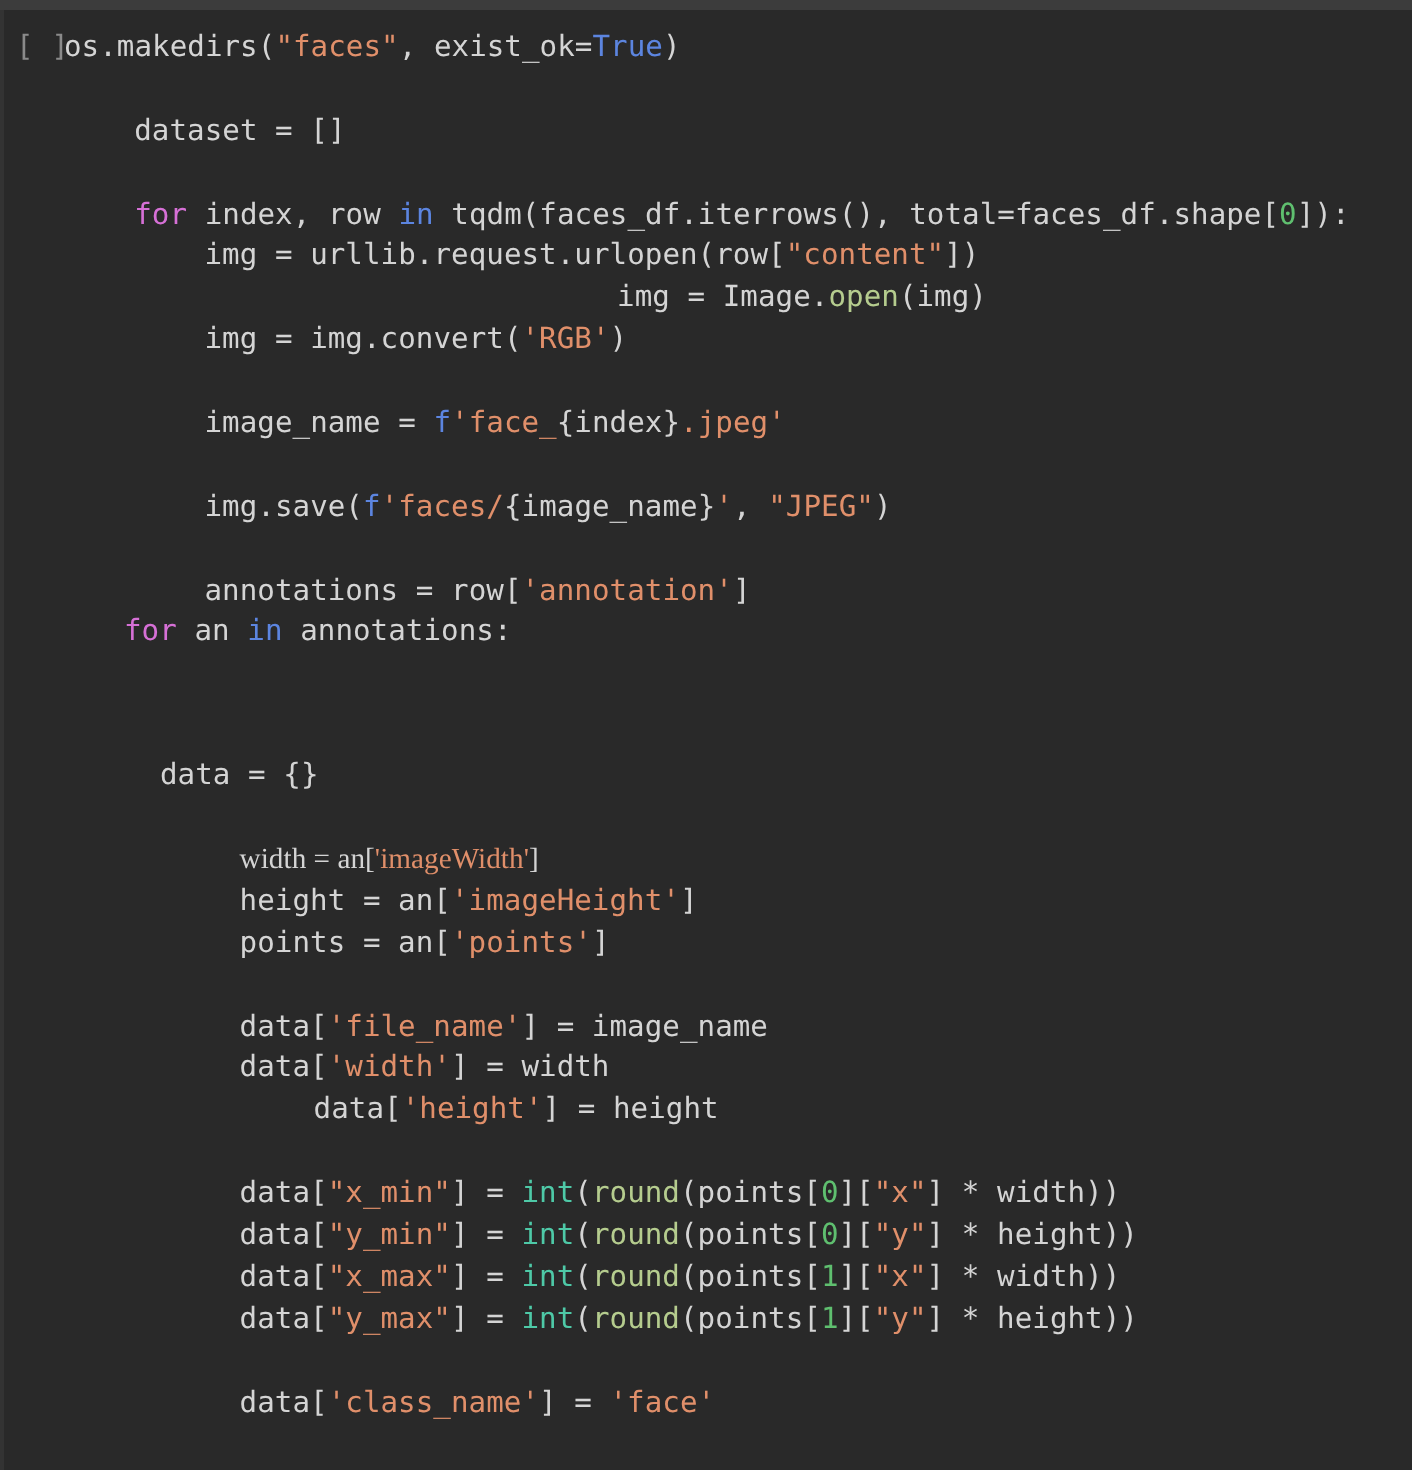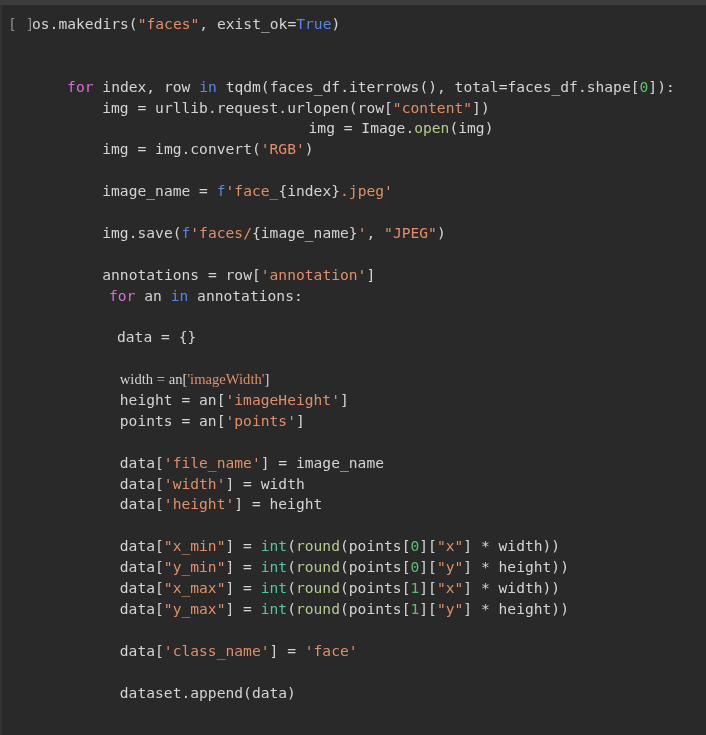--- a/index.html
+++ b/index.html
@@ -85,42 +85,43 @@
 <div id="cell">
 
   <div id="top-bar"></div>
   <div id="left-rail"></div>
 
   <div class="run-gutter">[ ]</div>
 
   <div id="code-area">
       <div class="line" style="padding-left: 32px;"><span class="t-plain">os.makedirs(</span><span class="t-str">"faces"</span><span class="t-plain">, exist_ok=</span><span class="t-op-kw">True</span><span class="t-plain">)</span></div>
       <div class="line" style="padding-left: 32px;">&nbsp;</div>
+      <div class="line" style="padding-left: 67.12px;"><span class="t-plain">dataset = []</span></div>
       <div class="line" style="padding-left: 32px;">&nbsp;</div>
       <div class="line" style="padding-left: 67.12px;"><span class="t-kw">for</span><span class="t-plain"> index, row </span><span class="t-op-kw">in</span><span class="t-plain"> tqdm(faces_df.iterrows(), total=faces_df.shape[</span><span class="t-num">0</span><span class="t-plain">]):</span></div>
       <div class="line" style="padding-left: 102.24px;"><span class="t-plain">img = urllib.request.urlopen(row[</span><span class="t-str">"content"</span><span class="t-plain">])</span></div>
       <div class="line" style="padding-left: 96px; text-align: center;"><span class="t-plain">img = Image.</span><span class="t-fn">open</span><span class="t-plain">(img)</span></div>
       <div class="line" style="padding-left: 102.24px;"><span class="t-plain">img = img.convert(</span><span class="t-str">'RGB'</span><span class="t-plain">)</span></div>
       <div class="line" style="padding-left: 32px;">&nbsp;</div>
       <div class="line" style="padding-left: 102.24px;"><span class="t-plain">image_name = </span><span class="t-op-kw">f</span><span class="t-str">'face_</span><span class="t-plain">{index}</span><span class="t-str">.jpeg'</span></div>
       <div class="line" style="padding-left: 32px;">&nbsp;</div>
       <div class="line" style="padding-left: 102.24px;"><span class="t-plain">img.save(</span><span class="t-op-kw">f</span><span class="t-str">'faces/</span><span class="t-plain">{image_name}</span><span class="t-str">'</span><span class="t-plain">, </span><span class="t-str">"JPEG"</span><span class="t-plain">)</span></div>
       <div class="line" style="padding-left: 32px;">&nbsp;</div>
       <div class="line" style="padding-left: 102.24px;"><span class="t-plain">annotations = row[</span><span class="t-str">'annotation'</span><span class="t-plain">]</span></div>
-      <div class="line" style="padding-left: 109px;"><span class="t-kw">for</span><span class="t-plain"> an </span><span class="t-op-kw">in</span><span class="t-plain"> annotations:</span></div>
+      <div class="line" style="padding-left: 62px;"><span class="t-kw">for</span><span class="t-plain"> an </span><span class="t-op-kw">in</span><span class="t-plain"> annotations:</span></div>
       <div class="line" style="padding-left: 32px;">&nbsp;</div>
-      <div class="line" style="padding-left: 117px;"><span class="t-plain">data = {}</span></div>
+      <div class="line" style="padding-left: 80px; margin-top: 30px;"><span class="t-plain">data = {}</span></div>
       <div class="line" style="padding-left: 32px;">&nbsp;</div>
       <div class="line" style="padding-left: 119.8px; font-family: Liberation Serif, serif;"><span class="t-plain">width = an[</span><span class="t-str">'imageWidth'</span><span class="t-plain">]</span></div>
       <div class="line" style="padding-left: 119.8px;"><span class="t-plain">height = an[</span><span class="t-str">'imageHeight'</span><span class="t-plain">]</span></div>
       <div class="line" style="padding-left: 119.8px;"><span class="t-plain">points = an[</span><span class="t-str">'points'</span><span class="t-plain">]</span></div>
       <div class="line" style="padding-left: 32px;">&nbsp;</div>
       <div class="line" style="padding-left: 119.8px;"><span class="t-plain">data[</span><span class="t-str">'file_name'</span><span class="t-plain">] = image_name</span></div>
       <div class="line" style="padding-left: 119.8px;"><span class="t-plain">data[</span><span class="t-str">'width'</span><span class="t-plain">] = width</span></div>
-      <div class="line" style="padding-left: 119.8px;"><span class="t-plain">data[</span><span class="t-str">'height'</span><span class="t-plain">] = height</span></div>
+      <div class="line" style="padding-left: 119.8px; margin-left: 37px;"><span class="t-plain">data[</span><span class="t-str">'height'</span><span class="t-plain">] = height</span></div>
       <div class="line" style="padding-left: 32px;">&nbsp;</div>
       <div class="line" style="padding-left: 119.8px;"><span class="t-plain">data[</span><span class="t-str">"x_min"</span><span class="t-plain">] = </span><span class="t-builtin">int</span><span class="t-plain">(</span><span class="t-fn">round</span><span class="t-plain">(points[</span><span class="t-num">0</span><span class="t-plain">][</span><span class="t-str">"x"</span><span class="t-plain">] * width))</span></div>
       <div class="line" style="padding-left: 119.8px;"><span class="t-plain">data[</span><span class="t-str">"y_min"</span><span class="t-plain">] = </span><span class="t-builtin">int</span><span class="t-plain">(</span><span class="t-fn">round</span><span class="t-plain">(points[</span><span class="t-num">0</span><span class="t-plain">][</span><span class="t-str">"y"</span><span class="t-plain">] * height))</span></div>
       <div class="line" style="padding-left: 119.8px;"><span class="t-plain">data[</span><span class="t-str">"x_max"</span><span class="t-plain">] = </span><span class="t-builtin">int</span><span class="t-plain">(</span><span class="t-fn">round</span><span class="t-plain">(points[</span><span class="t-num">1</span><span class="t-plain">][</span><span class="t-str">"x"</span><span class="t-plain">] * width))</span></div>
       <div class="line" style="padding-left: 119.8px;"><span class="t-plain">data[</span><span class="t-str">"y_max"</span><span class="t-plain">] = </span><span class="t-builtin">int</span><span class="t-plain">(</span><span class="t-fn">round</span><span class="t-plain">(points[</span><span class="t-num">1</span><span class="t-plain">][</span><span class="t-str">"y"</span><span class="t-plain">] * height))</span></div>
       <div class="line" style="padding-left: 32px;">&nbsp;</div>
       <div class="line" style="padding-left: 119.8px;"><span class="t-plain">data[</span><span class="t-str">'class_name'</span><span class="t-plain">] = </span><span class="t-str">'face'</span></div>
       <div class="line" style="padding-left: 32px;">&nbsp;</div>
       <div class="line" style="padding-left: 119.8px;"><span class="t-plain">dataset.append(data)</span></div>
     </div>

